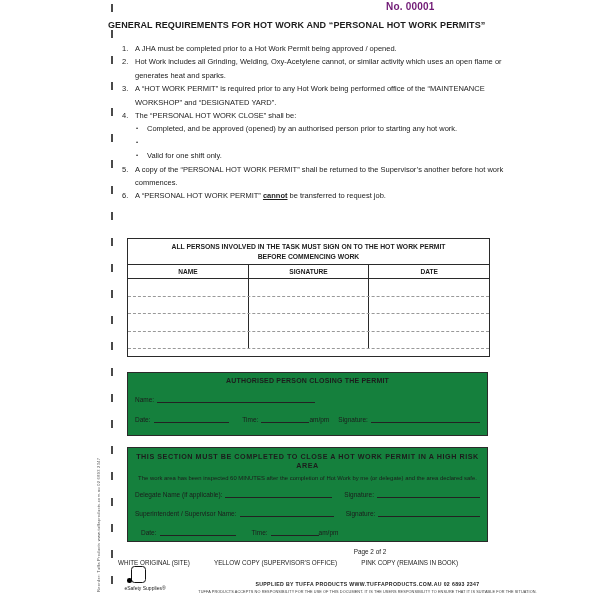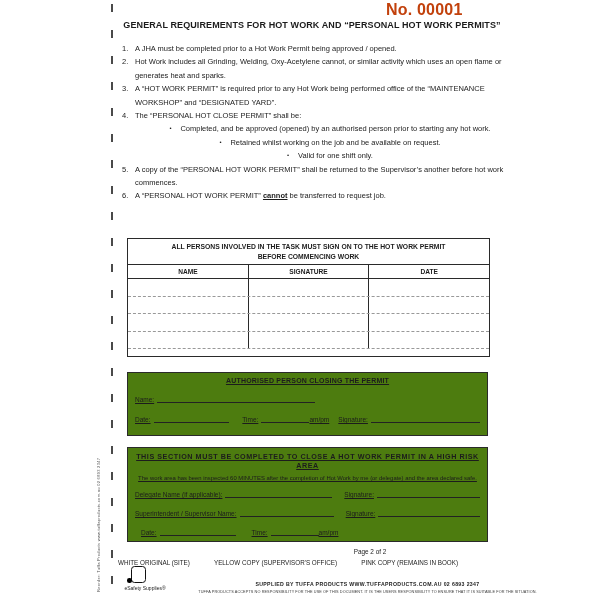--- a/index.html
+++ b/index.html
@@ -18,54 +18,54 @@
   }
   
   .spine{
     position:absolute;left:96px;top:432px;height:160px;
     writing-mode:vertical-rl;transform:rotate(180deg);
     font-size:4px;color:#555;letter-spacing:.3px;white-space:nowrap;
   }
 
   .serial{
     position:absolute;top:1px;left:386px;
-    font-size:16px;font-weight:bold;color:#c2410c;letter-spacing:.2px;
+    font-size:10px;font-weight:bold;color:#701a75;letter-spacing:.2px;
   }
   .title{
-    position:absolute;top:20px;left:102px;width:420px;margin:0;
-    font-size:9px;font-weight:bold;text-align:center;letter-spacing:.1px;
+    position:absolute;top:20px;left:108px;width:420px;margin:0;
+    font-size:9px;font-weight:bold;letter-spacing:.1px;
   }
 
   
   .reqs{position:absolute;top:42px;left:122px;width:402px;font-size:7.5px;line-height:13.4px;}
   .req{display:flex;}
   .req .num{width:13px;flex:0 0 13px;}
   .req .txt{flex:1;}
   .bullets{margin-left:14px;}
-  .bullet{display:flex;justify-content:center;}
+  .bullet{display:flex;}
   .bullet .glyph{width:11px;flex:0 0 11px;font-size:6px;line-height:13.4px;}
   .red{color:#ee3124;}
   .emph{font-weight:bold;text-decoration:underline;}
 
   
   .tbl{position:absolute;top:238px;left:127px;width:361px;border:1.2px solid #2a2a2a;background:#fff;}
   .tbl-title{
     border-bottom:1px solid #2a2a2a;text-align:center;font-weight:bold;
     font-size:6.8px;line-height:1.5;padding:2.5px 30px;
   }
   .tbl-head{display:flex;border-bottom:1px solid #2a2a2a;}
   .tbl-head>div{flex:1;text-align:center;font-weight:bold;font-size:6.6px;padding:3px 0;}
   .tbl-head>div+div{border-left:1px solid #2a2a2a;}
   .tbl-row{display:flex;height:16.5px;border-bottom:1px dashed #999;}
   .tbl-row>div{flex:1;}
   .tbl-row>div+div{border-left:1px solid #2a2a2a;}
   .tbl-strip{height:7px;}
 
   
-  .box{position:absolute;left:127px;width:361px;border:1.2px solid #2a2a2a;background:#4d7c0f;box-sizing:border-box;text-decoration:underline;}
+  .box{position:absolute;left:127px;width:361px;border:1.2px solid #2a2a2a;background:#15803d;box-sizing:border-box;}
   .box-title{text-align:center;font-weight:bold;font-size:7px;margin-top:4px;letter-spacing:.2px;}
   .frow{display:flex;align-items:flex-end;font-size:6.5px;padding:0 7px;}
   .wline{display:inline-block;border-bottom:.9px solid #222;height:8px;}
   .lbl{white-space:nowrap;}
 
   .box-closing{top:372px;height:64px;}
   .box-hr{top:447px;height:95px;}
   .box-hr .box-title{letter-spacing:.55px;font-size:7.2px;}
   .statement{font-size:5.9px;padding:0 4px;margin-top:5px;white-space:nowrap;text-align:center;}
 
@@ -104,30 +104,29 @@
     <div class="req">
       <span class="num">2.</span>
       <div class="txt">Hot Work includes all Grinding, Welding, Oxy-Acetylene cannot, or similar activity which uses an open flame or generates heat and sparks.</div>
     </div>
     <div class="req">
       <span class="num">3.</span>
       <div class="txt">A “HOT WORK PERMIT” is required prior to any Hot Work being performed office of the “MAINTENANCE WORKSHOP” and “DESIGNATED YARD”.</div>
     </div>
     <div class="req">
       <span class="num">4.</span>
-      <div class="txt">The “PERSONAL HOT CLOSE PERMIT” shall be:</div>
+      <div class="txt">The “PERSONAL HOT WORK CLOSE” shall be:</div>
     </div>
     <div class="bullets">
       <div class="bullet">
         <span class="glyph">•</span>
         <div class="txt">Completed, and be approved (opened) by an authorised person prior to starting any hot work.</div>
       </div>
       <div class="bullet">
         <span class="glyph">•</span>
-        <div class="txt">Retained whilst working on the job and be available on request.</div>
       </div>
       <div class="bullet">
         <span class="glyph">•</span>
         <div class="txt">Valid for one shift only.</div>
       </div>
     </div>
     <div class="req">
       <span class="num">5.</span>
       <div class="txt">A copy of the “PERSONAL HOT WORK PERMIT” shall be returned to the Supervisor’s another before hot work commences.</div>
     </div>

